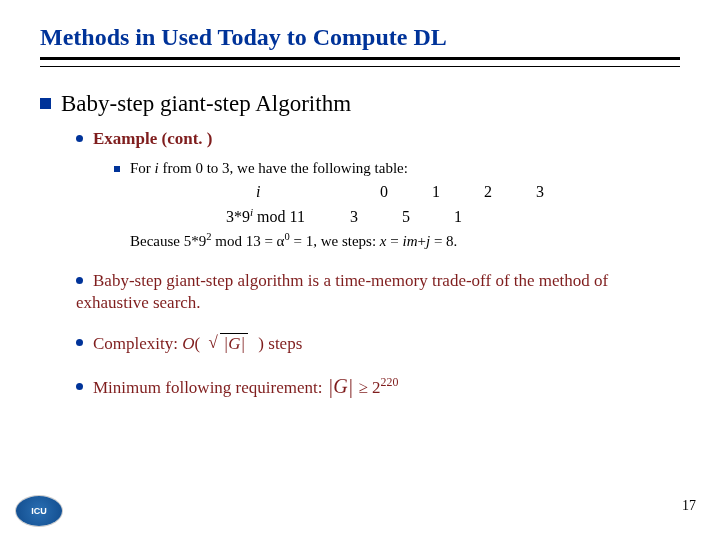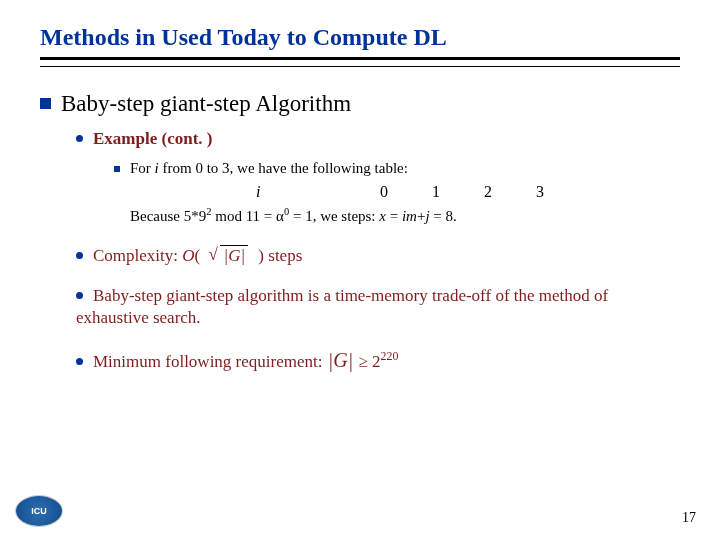--- a/index.html
+++ b/index.html
@@ -136,21 +136,21 @@
     align-items: center;
     justify-content: center;
     color: #fff;
     font-size: 9px;
     font-weight: bold;
     font-family: Arial, sans-serif;
   }
   .page-num {
     position: absolute;
     right: 24px;
-    bottom: 14px;
+    bottom: 26px;
     font-size: 14px;
     color: #000;
   }
 </style>
 </head>
 <body>
 
 <div class="slide">
   <div class="title">Methods in Used Today to Compute DL</div>
   <div class="title-underline"></div>
@@ -166,35 +166,42 @@
 
   <div class="level3">
     <span class="bullet-sm"></span><span>For </span><span class="ital">i</span><span> from 0 to 3, we have the following table:</span>
     <div class="table-row">
       <span class="tcell label ital" style="padding-left:30px">i</span>
       <span class="tcell c">0</span>
       <span class="tcell c">1</span>
       <span class="tcell c">2</span>
       <span class="tcell c">3</span>
     </div>
+    <div class="table-row">
+      <span class="tcell label"><span>3*9</span><span class="sup ital">i</span><span> mod 11</span></span>
+      <span class="tcell c">3</span>
+      <span class="tcell c">5</span>
+      <span class="tcell c">1</span>
+      <span class="tcell c"></span>
+    </div>
     <div style="margin-left:16px">
-      <span>Because 5*9</span><span class="sup">2</span><span> mod 11 = α</span><span class="sup">0</span><span> = 1, we steps: </span><span class="ital">x</span><span> = </span><span class="ital">im</span><span>+</span><span class="ital">j</span><span> = 8.</span>
+      <span>Because 5*9</span><span class="sup">2</span><span> mod 13 = α</span><span class="sup">0</span><span> = 1, we steps: </span><span class="ital">x</span><span> = </span><span class="ital">im</span><span>+</span><span class="ital">j</span><span> = 8.</span>
     </div>
+  </div>
+
+  <div class="level2 normal">
+    <span class="bullet-dot"></span><span>Baby-step giant-step algorithm is a time-memory trade-off of the method of exhaustive search.</span>
   </div>
 
   <div class="level2 normal">
     <span class="bullet-dot"></span><span>Complexity: </span><span class="ital">O</span><span>(</span>
     <span class="sqrt" style="margin:0 6px 0 14px"><span class="over"><span class="abs ital">G</span></span></span>
     <span>) steps</span>
   </div>
 
   <div class="level2 normal">
-    <span class="bullet-dot"></span><span>Baby-step giant-step algorithm is a time-memory trade-off of the method of exhaustive search.</span>
-  </div>
-
-  <div class="level2 normal">
     <span class="bullet-dot"></span><span>Minimum following requirement:    </span>
     <span class="abs ital" style="font-size:20px">G</span><span> ≥ 2</span><span class="sup">220</span>
   </div>
 </div>
 
 <div class="logo">ICU</div>
 <div class="page-num">17</div>
 
 </body></html>

